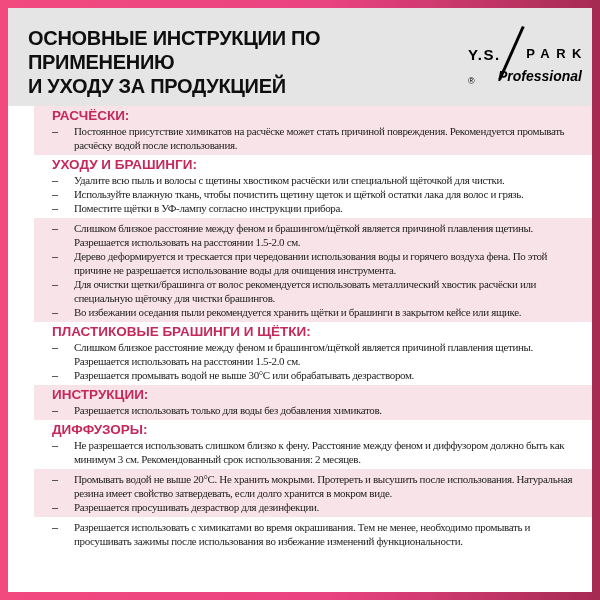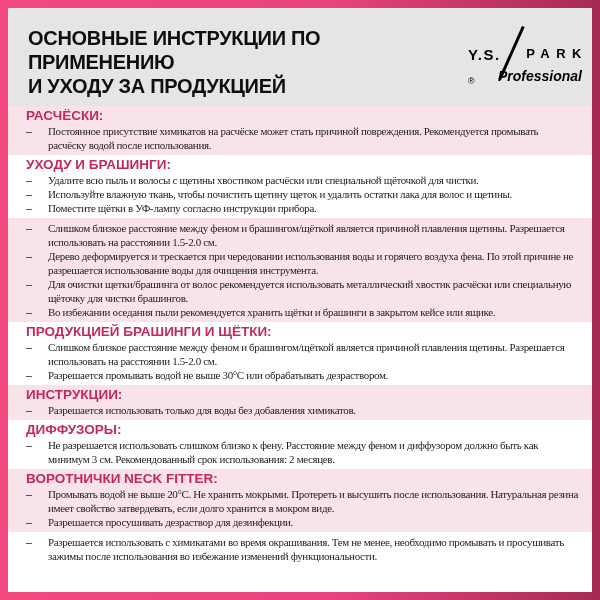--- a/index.html
+++ b/index.html
@@ -61,21 +61,21 @@
     position: absolute; right: 0; top: 42px;
     font-size: 14px; font-weight: 700; font-style: italic;
   }
   .logo-reg {
     position: absolute; left: 0; top: 50px;
     font-size: 9px;
   }
 
   
   .sections { flex: 1; }
-  .section { padding: 3px 14px 3px 18px; background: #ffffff; }
+  .section { padding: 3px 14px 3px 18px; background: #ffffff; margin-left: 26px; }
   .section.pink { background: var(--pinkbg, #f8e3e9); }
   .section h2 {
     margin: 0 0 1px 0;
     font-size: 13.5px;
     line-height: 14px;
     font-weight: 700;
     color: var(--accent, #c5295b);
   }
   .bullet {
     display: flex;
@@ -121,21 +121,21 @@
   <div class="section">
     <h2>УХОДУ И БРАШИНГИ:</h2>
     <div class="bullets">
   <div class="bullet">
     <span class="dash">–</span>
     <span class="btext">Удалите всю пыль и волосы с щетины хвостиком расчёски или специальной щёточкой для чистки.</span>
   </div>
 
   <div class="bullet">
     <span class="dash">–</span>
-    <span class="btext">Используйте влажную ткань, чтобы почистить щетину щеток и удалить остатки лака для волос и щетины.</span>
+    <span class="btext">Используйте влажную ткань, чтобы почистить щетину щеток и щёткой остатки лака для волос и грязь.</span>
   </div>
 
   <div class="bullet">
     <span class="dash">–</span>
     <span class="btext">Поместите щётки в УФ-лампу согласно инструкции прибора.</span>
   </div>
 </div>
   </div>
 
   <div class="section pink">
@@ -156,21 +156,21 @@
   </div>
 
   <div class="bullet">
     <span class="dash">–</span>
     <span class="btext">Во избежании оседания пыли рекомендуется хранить щётки и брашинги в закрытом кейсе или ящике.</span>
   </div>
 </div>
   </div>
 
   <div class="section">
-    <h2>ПРОДУКЦИЕЙ БРАШИНГИ И ЩЁТКИ:</h2>
+    <h2>ПЛАСТИКОВЫЕ БРАШИНГИ И ЩЁТКИ:</h2>
     <div class="bullets">
   <div class="bullet">
     <span class="dash">–</span>
     <span class="btext">Слишком близкое расстояние между феном и брашингом/щёткой является причиной плавления щетины. Разрешается использовать на расстоянии 1.5-2.0 см.</span>
   </div>
 
   <div class="bullet">
     <span class="dash">–</span>
     <span class="btext">Разрешается промывать водой не выше 30°C или обрабатывать дезраствором.</span>
   </div>
@@ -191,21 +191,20 @@
     <h2>ДИФФУЗОРЫ:</h2>
     <div class="bullets">
   <div class="bullet">
     <span class="dash">–</span>
     <span class="btext">Не разрешается использовать слишком близко к фену. Расстояние между феном и диффузором должно быть как минимум 3 см. Рекомендованный срок использования: 2 месяцев.</span>
   </div>
 </div>
   </div>
 
   <div class="section pink">
-    <h2>ВОРОТНИЧКИ NECK FITTER:</h2>
     <div class="bullets">
   <div class="bullet">
     <span class="dash">–</span>
     <span class="btext">Промывать водой не выше 20°C. Не хранить мокрыми. Протереть и высушить после использования. Натуральная резина имеет свойство затвердевать, если долго хранится в мокром виде.</span>
   </div>
 
   <div class="bullet">
     <span class="dash">–</span>
     <span class="btext">Разрешается просушивать дезраствор для дезинфекции.</span>
   </div>

